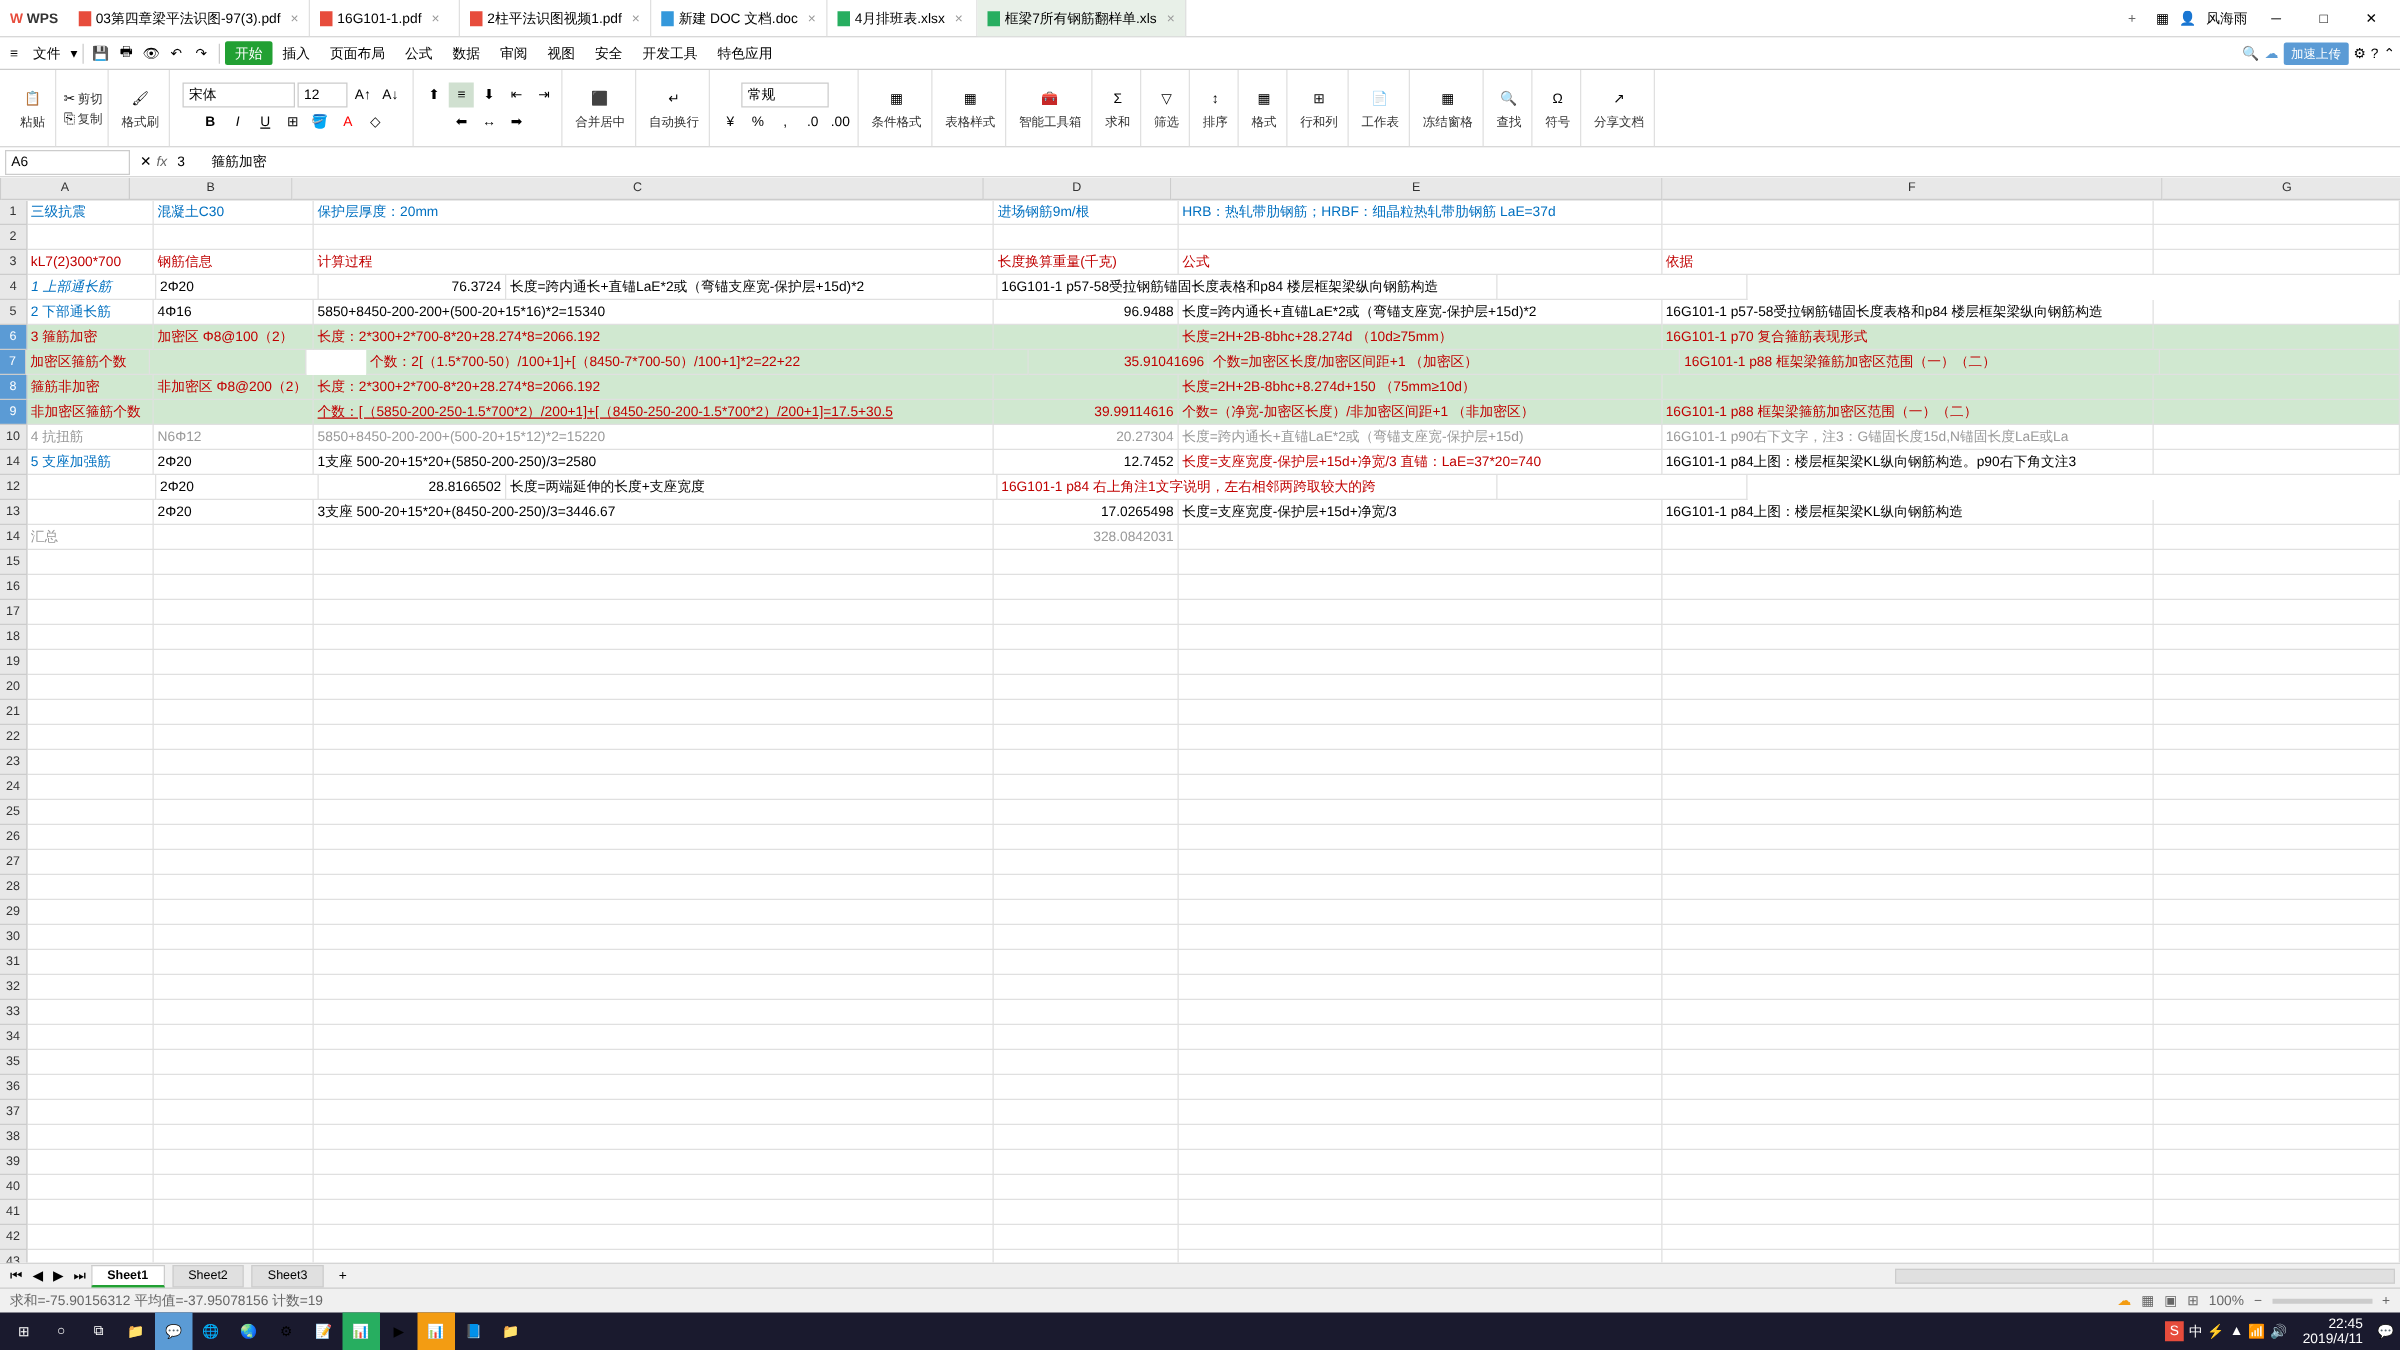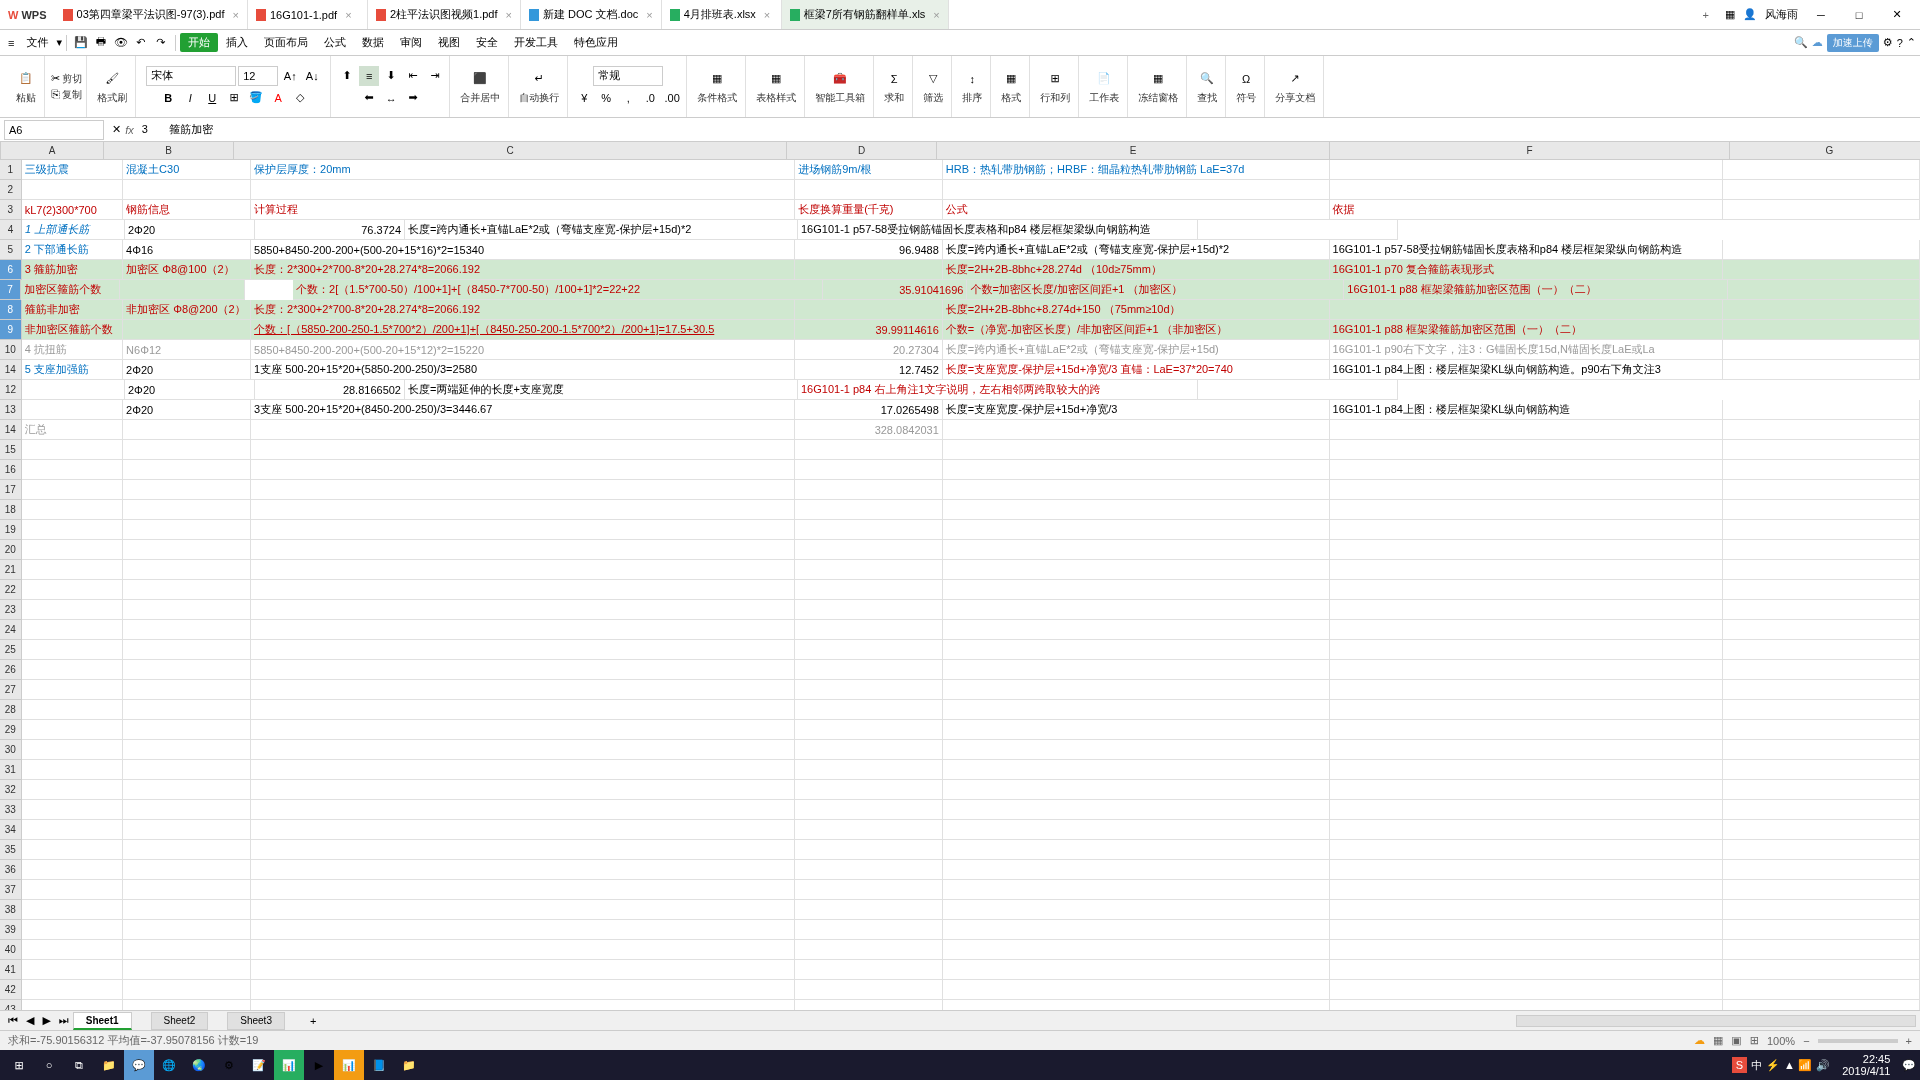--- a/index.html
+++ b/index.html
@@ -41,21 +41,21 @@
 .rows{overflow:auto}
 .row{display:flex;height:20px}
 .row-h{width:22px;background:#e8e8e8;border-right:1px solid #ccc;border-bottom:1px solid #ccc;display:flex;align-items:center;justify-content:center;font-size:10px;color:#333}
 .cell{border-right:1px solid #e0e0e0;border-bottom:1px solid #e0e0e0;padding:0 3px;display:flex;align-items:center;font-size:11px;overflow:hidden;white-space:nowrap}
 .row.sel .row-h{background:#5b9bd5;color:#fff}
 .red{color:#c00000}
 .blue{color:#0070c0}
 .gray{color:#999}
 .hl{background:#d0e8d0}
 .sheet-tabs{height:20px;background:#f0f0f0;display:flex;align-items:center;padding:0 4px;border-top:1px solid #ccc}
-.sheet-tab{padding:2px 12px;background:#fff;border:1px solid #ccc;cursor:pointer;font-size:10px;margin-right:19px}
+.sheet-tab{padding:2px 12px;background:#fff;border:1px solid #ccc;cursor:pointer;font-size:10px;margin-right:6px}
 .sheet-tab.active{background:#fff;font-weight:bold;border-bottom:2px solid #22a033}
 .sheet-tab.inactive{background:#e0e0e0}
 .statusbar{height:20px;background:#f0f0f0;display:flex;align-items:center;padding:0 8px;border-top:1px solid #ccc;font-size:10px;color:#666}
 .status-right{margin-left:auto;display:flex;align-items:center;gap:8px}
 .taskbar{height:30px;background:#1a1a2e;display:flex;align-items:center;padding:0 4px}
 .task-btn{width:30px;height:30px;display:flex;align-items:center;justify-content:center;cursor:pointer}
 .task-right{margin-left:auto;display:flex;align-items:center;color:#fff;font-size:10px;gap:4px}
 .time-block{text-align:right;padding:0 8px;line-height:12px}
 .icon-file{width:10px;height:12px;background:#e74c3c;display:inline-block}
 .icon-file.green{background:#27ae60}

